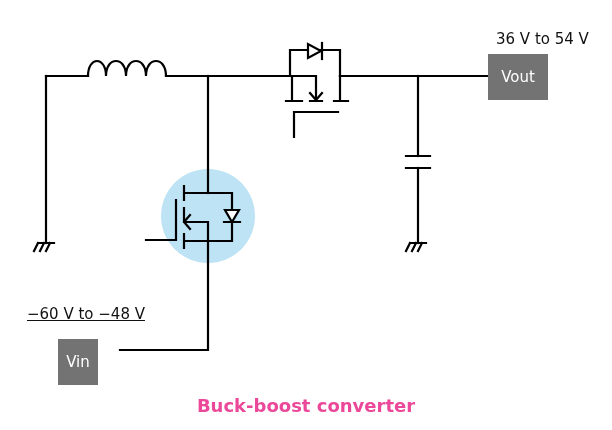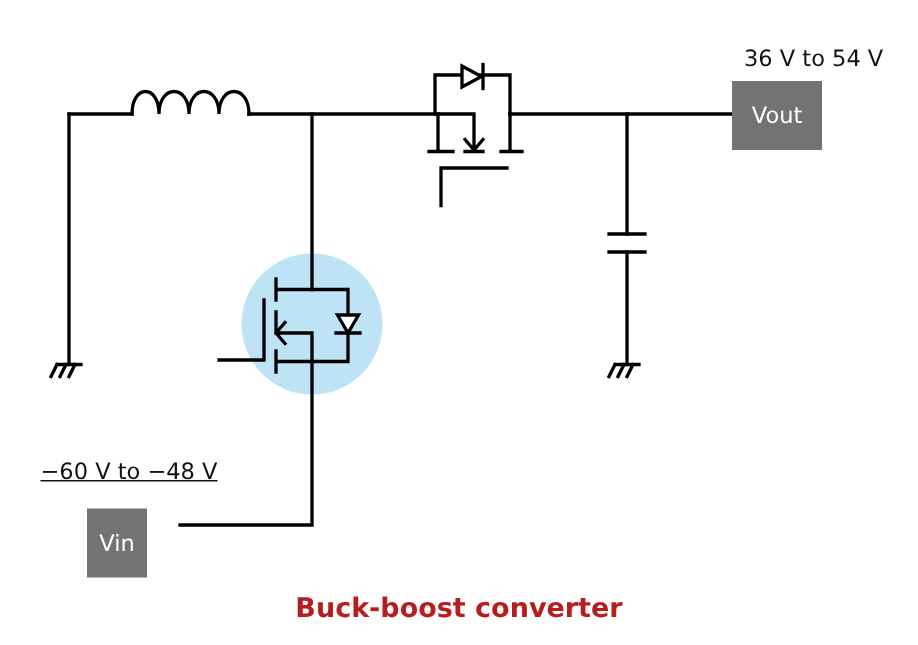--- a/index.html
+++ b/index.html
@@ -2,21 +2,21 @@
 <html><head>
 <meta charset="utf-8">
 <style>
   html, body { margin: 0; padding: 0; background: #ffffff; }
   body { width: 612px; height: 430px; position: relative; overflow: hidden;
          font-family: "DejaVu Sans", sans-serif; }
   svg { position: absolute; left: 0; top: 0; }
   .label { position: absolute; font-size: 15px; color: #111; white-space: nowrap; }
   .box { position: absolute; background: #737373; color: #fff; font-size: 15px;
          display: flex; align-items: center; justify-content: center; }
-  .caption { position: absolute; font-weight: bold; font-size: 18px; color: #b91c1c;
+  .caption { position: absolute; font-weight: bold; font-size: 18px; color: #ec4899;
              width: 612px; text-align: center; top: 395px; }
 </style>
 </head>
 <body>
 
 <svg width="612" height="430" xmlns="http://www.w3.org/2000/svg">
 
   <circle cx="208" cy="216" r="47" fill="#bde3f5"></circle>
 
   <g stroke="#000" stroke-width="2.2" fill="none" stroke-linecap="square">

